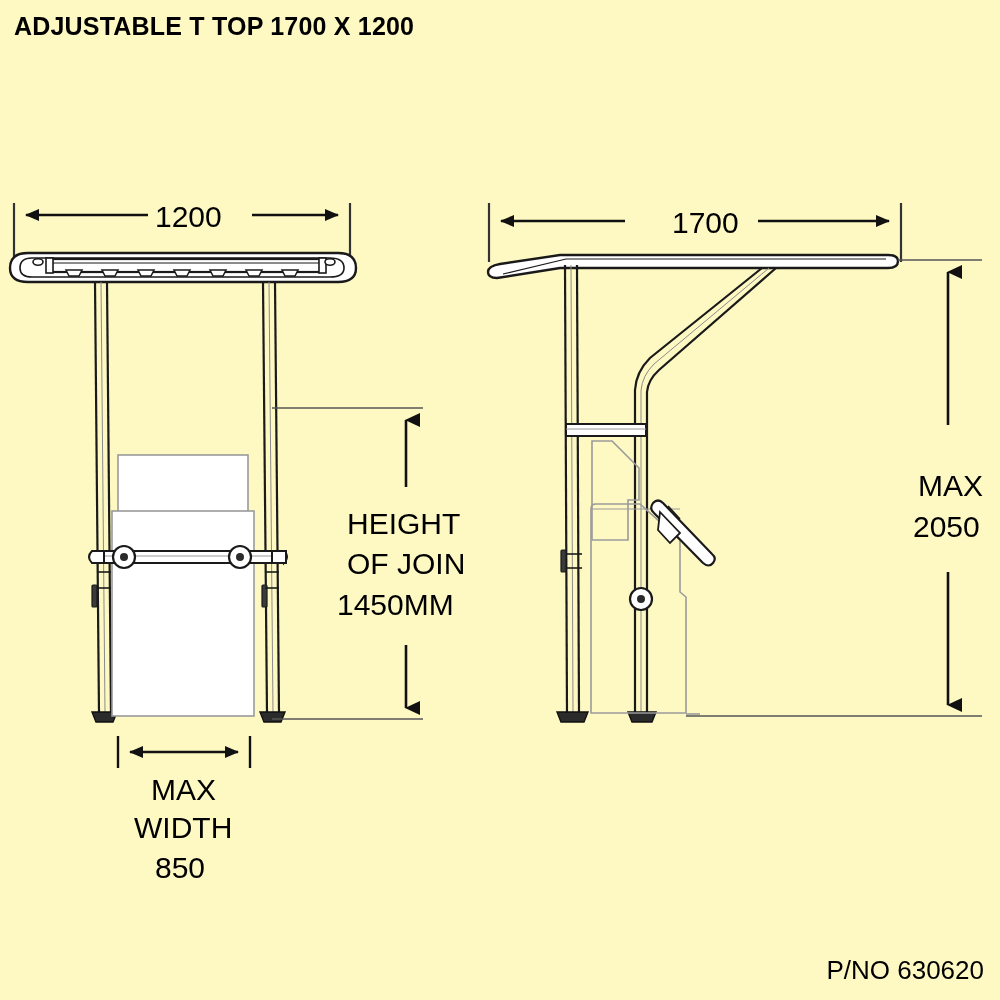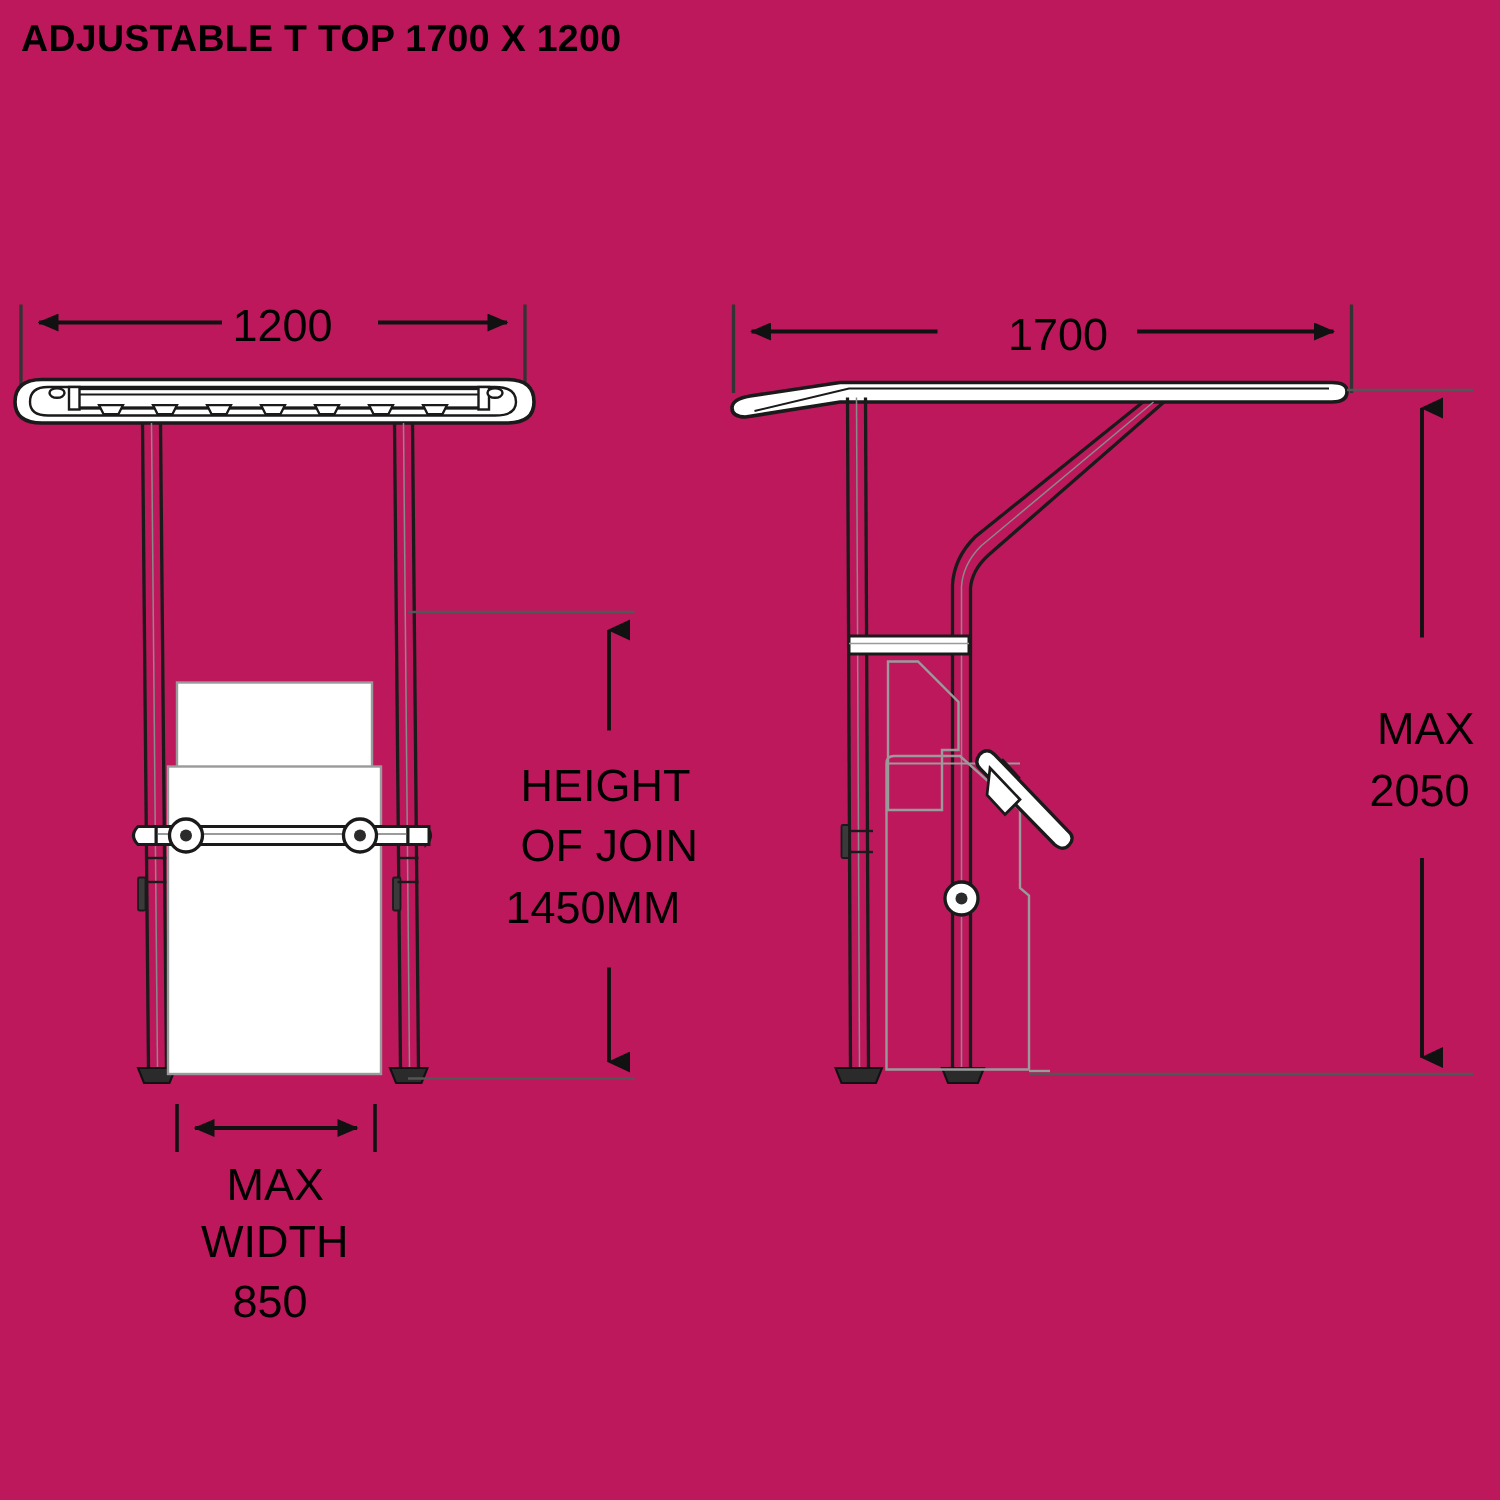--- a/index.html
+++ b/index.html
@@ -12,21 +12,21 @@
     width: 1000px;
     height: 1000px;
     overflow: hidden;
     font-family: "Liberation Sans", sans-serif;
     color: #000000;
   }
   #sheet {
     position: relative;
     width: 1000px;
     height: 1000px;
-    background: #be185d;
+    background: #fef9c3;
   }
   #drawing-title {
     position: absolute;
     left: 14px;
     top: 12px;
     font-family: "Liberation Sans", sans-serif;
     font-weight: bold;
     font-size: 25px;
     letter-spacing: 0.2px;
     white-space: nowrap;
@@ -272,14 +272,15 @@
       <g stroke="#111111" stroke-width="2.6" fill="none">
         <line x1="948" y1="425" x2="948" y2="272" marker-end="url(#arrUp)"></line>
         <line x1="948" y1="572" x2="948" y2="705" marker-end="url(#arrDown)"></line>
       </g>
       <text class="notetext" x="918" y="496">MAX</text>
       <text class="notetext" x="913" y="537">2050</text>
     </g>
 
   </svg>
 
+  <div id="part-number">P/NO 630620</div>
 
 </div>
 
 </body></html>

